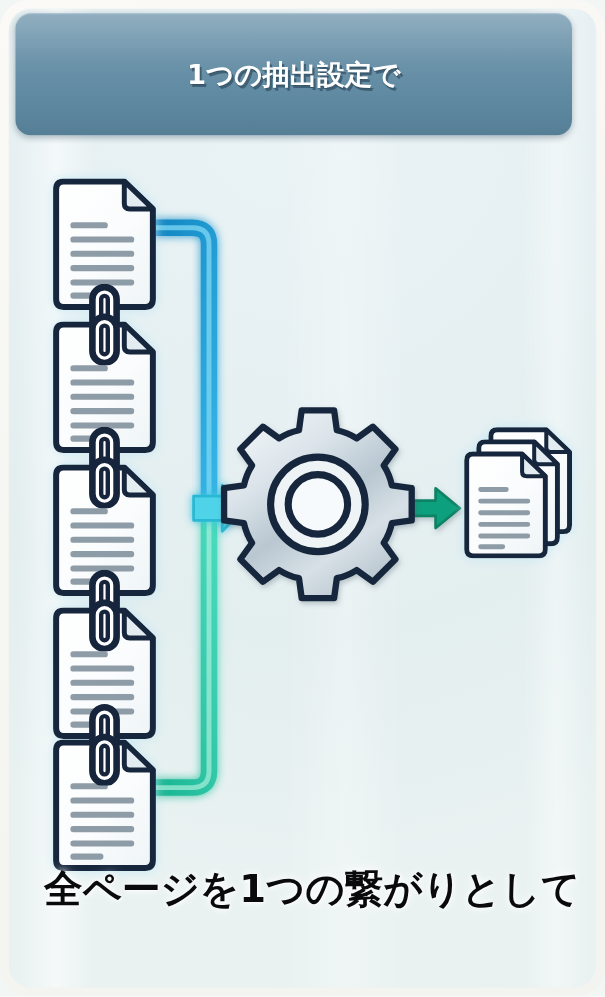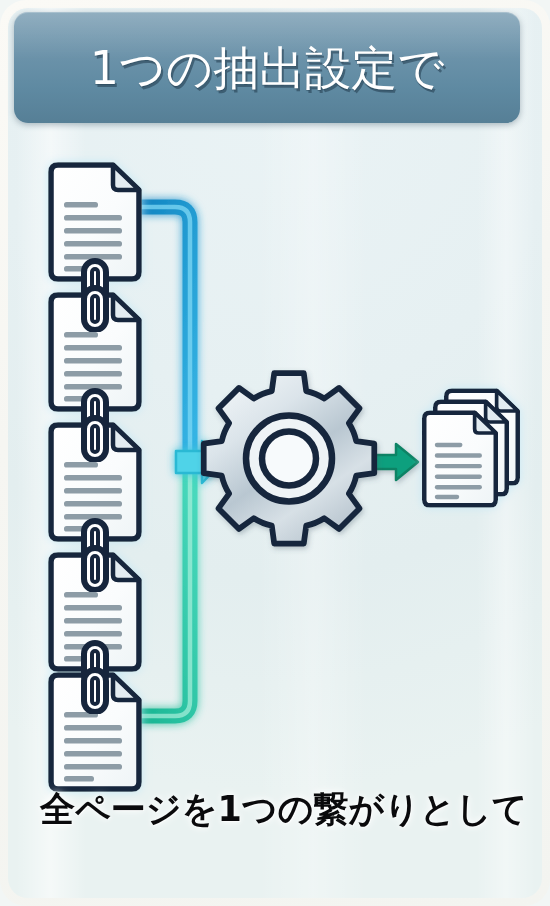--- a/index.html
+++ b/index.html
@@ -76,22 +76,22 @@
     left: 0; right: 0; top: 0;
     height: 42%;
     border-radius: 14px 14px 0 0;
     background: linear-gradient(180deg, rgba(255,255,255,0.16), rgba(255,255,255,0.0));
     pointer-events: none;
   }
   .banner-line {
     position: relative;
     z-index: 2;
     color: #ffffff;
-    font-weight: normal;
-    font-size: 46px;
+    font-weight: bold;
+    font-size: 25px;
     line-height: 48px;
     letter-spacing: 0px;
     white-space: nowrap;
     text-shadow:
       2px 3px 0 rgba(35,60,78,0.55),
       0 1px 1px rgba(30,55,72,0.45);
   }
 
   
   .caption {

